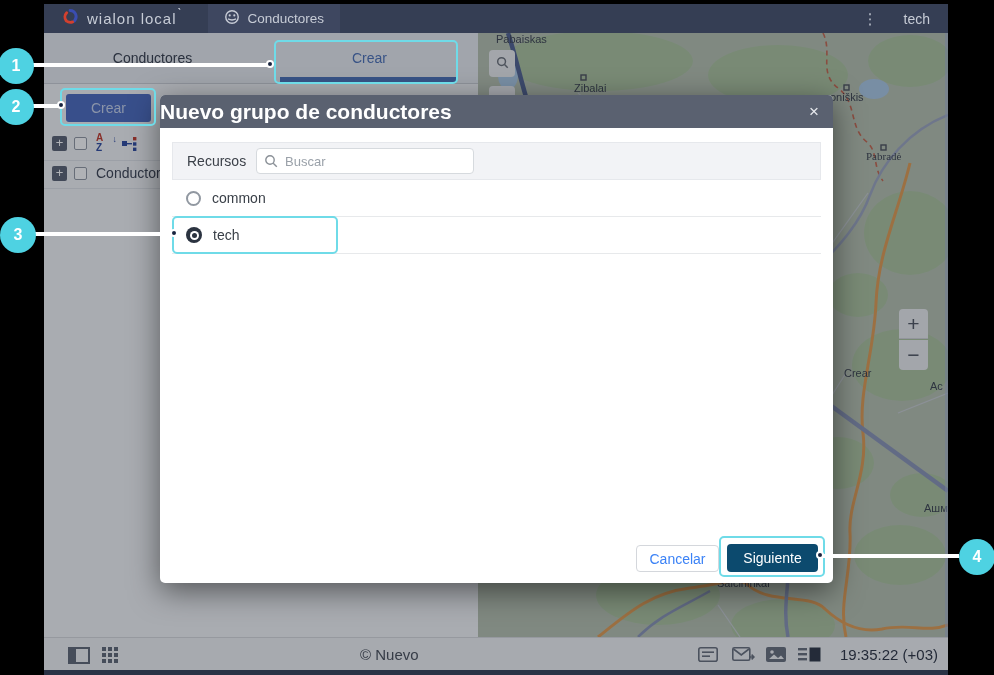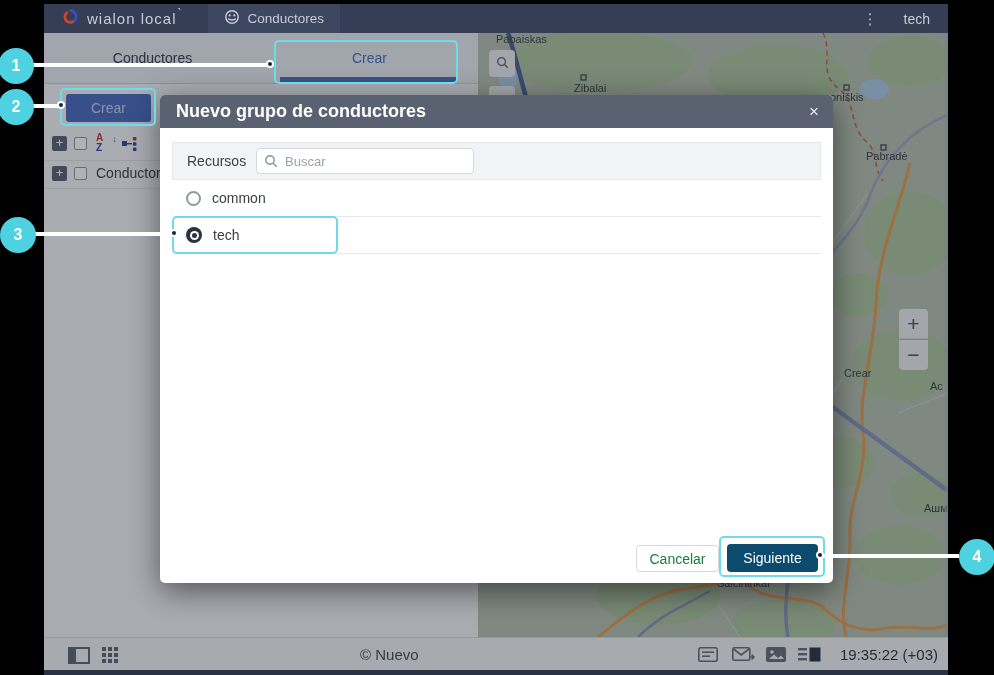--- a/index.html
+++ b/index.html
@@ -58,38 +58,38 @@
   .bicon{position:absolute;top:9px;}
 
   
   .dim{left:44px;top:33px;width:904px;height:642px;background:rgba(21,26,40,.33);z-index:10;}
 
   
   .dialog{left:160px;top:95px;width:673px;height:488px;background:#fff;border-radius:5px;z-index:20;
           box-shadow:0 8px 30px rgba(0,0,0,.5);}
   .dlg-titlebar{position:absolute;left:0;top:0;width:100%;height:33px;background:#5a6170;border-radius:5px 5px 0 0;
                 display:flex;align-items:center;}
-  .dlg-title{color:#fff;font-size:18px;font-weight:bold;margin-left:16px;}
+  .dlg-title{color:#fff;font-size:21px;font-weight:bold;}
   .dlg-close{margin-left:auto;margin-right:14px;color:#e8eaee;font-size:17px;line-height:17px;cursor:default;}
   .res-bar{position:absolute;left:12px;top:47px;width:649px;height:38px;background:#f2f3f6;border:1px solid #e6e8ec;}
   .res-label{position:absolute;left:14px;top:10px;font-size:14px;color:#3c4149;}
   .search-wrap{position:absolute;left:83px;top:5px;width:218px;height:26px;border-radius:10px;}
   .search-input{width:100%;height:100%;border:1px solid #d6dade;border-radius:4px;background:#fff;
                 padding:0 8px 0 28px;font-size:13px;color:#3c4149;outline:none;font-family:"Liberation Sans",sans-serif;}
   .search-input::placeholder{color:#9aa1a9;}
   .search-mag{position:absolute;left:8px;top:6px;}
   .opt-list{position:absolute;left:12px;top:85px;width:649px;}
   .opt-row{height:37px;border-bottom:1px solid #e7e9eb;display:flex;align-items:center;padding-left:14px;background:#fff;}
   .radio-off{width:15px;height:15px;border:2px solid #9198a1;border-radius:50%;background:#fff;}
   .radio-on{width:16px;height:16px;border-radius:50%;background:#2b3340;display:flex;align-items:center;justify-content:center;}
   .radio-on .r-mid{width:9px;height:9px;border-radius:50%;background:#fff;display:flex;align-items:center;justify-content:center;}
   .radio-on .r-core{width:5px;height:5px;border-radius:50%;background:#2b3340;}
   .opt-label{font-size:14px;color:#3a4048;margin-left:11px;}
   .btn-cancel{position:absolute;left:476px;top:450px;width:83px;height:27px;background:#fff;border:1px solid #d4d7dc;
-              border-radius:4px;color:#15803d;font-size:14px;display:flex;align-items:center;justify-content:center;}
+              border-radius:4px;color:#3b82f6;font-size:14px;display:flex;align-items:center;justify-content:center;}
   .btn-next{position:absolute;left:567px;top:449px;width:91px;height:28px;background:#0c4a6e;border-radius:4px;
             color:#fff;font-size:14px;display:flex;align-items:center;justify-content:center;}
 
   
   .hl-box{position:absolute;border:2px solid #6fdbe8;border-radius:5px;z-index:40;}
   .ann-line{position:absolute;height:2px;background:#17233e;border-top:2px solid #fff;border-bottom:2px solid #fff;z-index:41;}
   .ann-dot{position:absolute;width:8px;height:8px;background:#17233e;border:2px solid #fff;border-radius:50%;z-index:42;}
   .callout{position:absolute;width:36px;height:36px;border-radius:50%;background:#4ed2e2;color:#fff;font-weight:bold;
            font-size:16px;display:flex;align-items:center;justify-content:center;z-index:43;}
 </style>
@@ -213,21 +213,21 @@
       <g fill="none" stroke="#4a4f59" stroke-width="1.4">
         <rect x="103" y="42" width="5" height="5"></rect>
         <rect x="403" y="112" width="5" height="5"></rect>
         <rect x="366" y="52" width="5" height="5"></rect>
       </g>
     </svg>
 
     <span class="map-label" style="left:18px;top:0px;">Pabaiskas</span>
     <span class="map-label" style="left:96px;top:49px;">Zibalai</span>
     <span class="map-label" style="left:352px;top:58px;">oniškis</span>
-    <span class="map-label" style="left:388px;top:117px;">Pabradė</span>
+    <span class="map-label" style="left:388px;top:117px;font-family:Liberation Serif, serif;">Pabradė</span>
     <span class="map-label" style="left:366px;top:334px;">Crear</span>
     <span class="map-label" style="left:452px;top:347px;">Ас</span>
     <span class="map-label" style="left:446px;top:469px;">Ашм</span>
     <span class="map-label" style="left:239px;top:544px;">Šalčininkai</span>
 
     <div class="map-btn search-btn">
       <span>
         <svg width="13" height="13" viewBox="0 0 14 14">
           <circle cx="6" cy="6" r="4.2" stroke="#6a7077" stroke-width="1.6" fill="none"></circle>
           <line x1="9.2" y1="9.2" x2="12.6" y2="12.6" stroke="#6a7077" stroke-width="1.6"></line>

